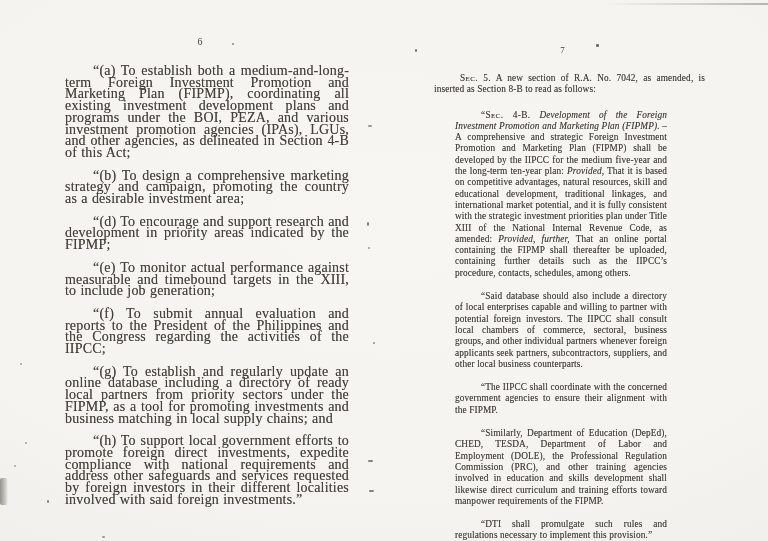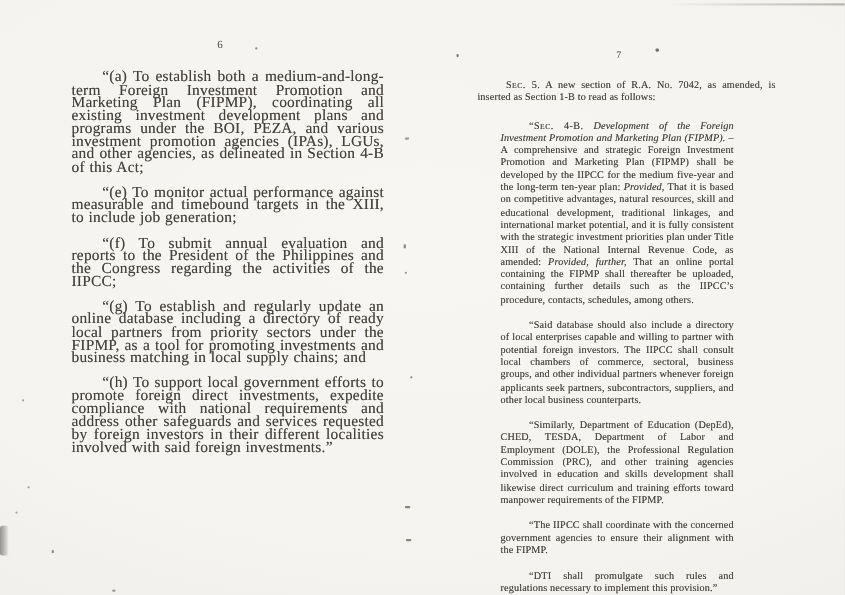--- a/index.html
+++ b/index.html
@@ -59,31 +59,33 @@
   <span class="speck" style="left:369px;top:490px;width:5px;height:2px;background:#85837a;"></span>
   <span class="speck" style="left:20px;top:363px;width:2px;height:2px;background:#a5a39a;"></span>
   <span class="speck" style="left:25px;top:442px;width:2px;height:2px;background:#a09e95;"></span>
   <span class="speck" style="left:14px;top:465px;width:2px;height:2px;background:#a5a39a;"></span>
   <span class="speck" style="left:47px;top:500px;width:2px;height:3px;background:#8a887f;"></span>
   <span class="speck" style="left:102px;top:536px;width:3px;height:2px;background:#9a988f;"></span>
 
   <section class="page page-left">
     <div class="page-num">6</div>
     <p>“(a) To establish both a medium-and-long-term Foreign Investment Promotion and Marketing Plan (FIPMP), coordinating all existing investment development plans and programs under the BOI, PEZA, and various investment promotion agencies (IPAs), LGUs, and other agencies, as delineated in Section 4-B of this Act;</p>
+    <p>“(b) To design a comprehensive marketing strategy and campaign, promoting the country as a desirable investment area;</p>
+    <p>“(d) To encourage and support research and development in priority areas indicated by the FIPMP;</p>
     <p>“(e) To monitor actual performance against measurable and timebound targets in the XIII, to include job generation;</p>
     <p>“(f) To submit annual evaluation and reports to the President of the Philippines and the Congress regarding the activities of the IIPCC;</p>
     <p>“(g) To establish and regularly update an online database including a directory of ready local partners from priority sectors under the FIPMP, as a tool for promoting investments and business matching in local supply chains; and</p>
     <p>“(h) To support local government efforts to promote foreign direct investments, expedite compliance with national requirements and address other safeguards and services requested by foreign investors in their different localities involved with said foreign investments.”</p>
   </section>
 
   <section class="page page-right">
     <div class="page-num">7</div>
-    <p class="intro"><span class="sc">Sec. 5.</span><span> A new section of R.A. No. 7042, as amended, is inserted as Section 1-B to read as follows:</span></p>
+    <p class="intro"><span class="sc">Sec. 5.</span><span> A new section of R.A. No. 7042, as amended, is inserted as Section 8-B to read as follows:</span></p>
     <div class="bq">
       <p><span class="sc">“Sec. 4-B.</span><span class="it"> Development of the Foreign Investment Promotion and Marketing Plan (FIPMP).</span><span> – A comprehensive and strategic Foreign Investment Promotion and Marketing Plan (FIPMP) shall be developed by the IIPCC for the medium five-year and the long-term ten-year plan: </span><span class="it">Provided,</span><span> That it is based on competitive advantages, natural resources, skill and educational development, traditional linkages, and international market potential, and it is fully consistent with the strategic investment priorities plan under Title XIII of the National Internal Revenue Code, as amended: </span><span class="it">Provided, further,</span><span> That an online portal containing the FIPMP shall thereafter be uploaded, containing further details such as the IIPCC’s procedure, contacts, schedules, among others.</span></p>
       <p>“Said database should also include a directory of local enterprises capable and willing to partner with potential foreign investors. The IIPCC shall consult local chambers of commerce, sectoral, business groups, and other individual partners whenever foreign applicants seek partners, subcontractors, suppliers, and other local business counterparts.</p>
+      <p>“The IIPCC shall coordinate with the concerned government agencies to ensure their alignment with the FIPMP.</p>
       <p>“Similarly, Department of Education (DepEd), CHED, TESDA, Department of Labor and Employment (DOLE), the Professional Regulation Commission (PRC), and other training agencies involved in education and skills development shall likewise direct curriculum and training efforts toward manpower requirements of the FIPMP.</p>
-      <p>“The IIPCC shall coordinate with the concerned government agencies to ensure their alignment with the FIPMP.</p>
       <p>“DTI shall promulgate such rules and regulations necessary to implement this provision.”</p>
     </div>
   </section>
 
 </div>
 
 </body></html>

